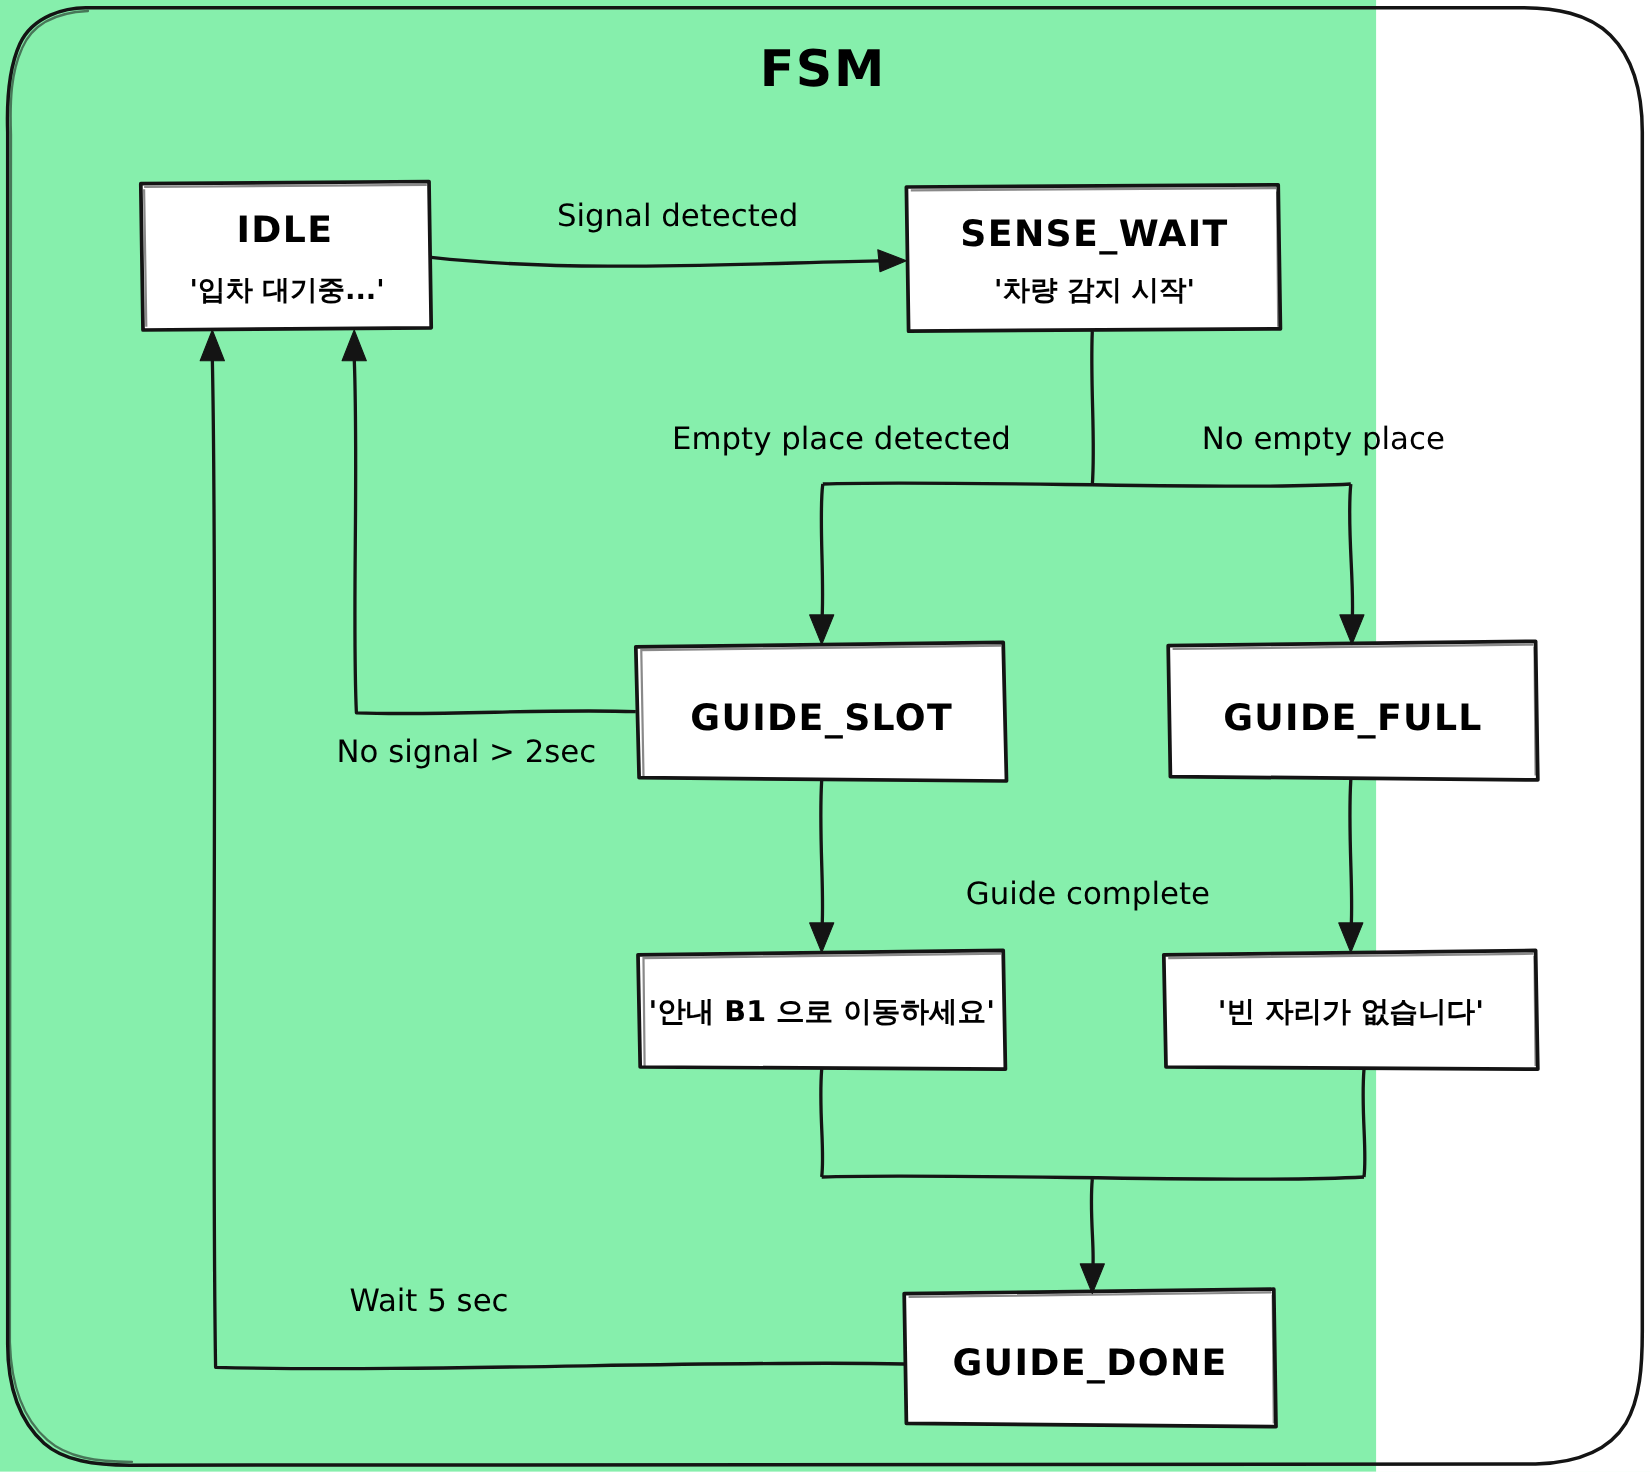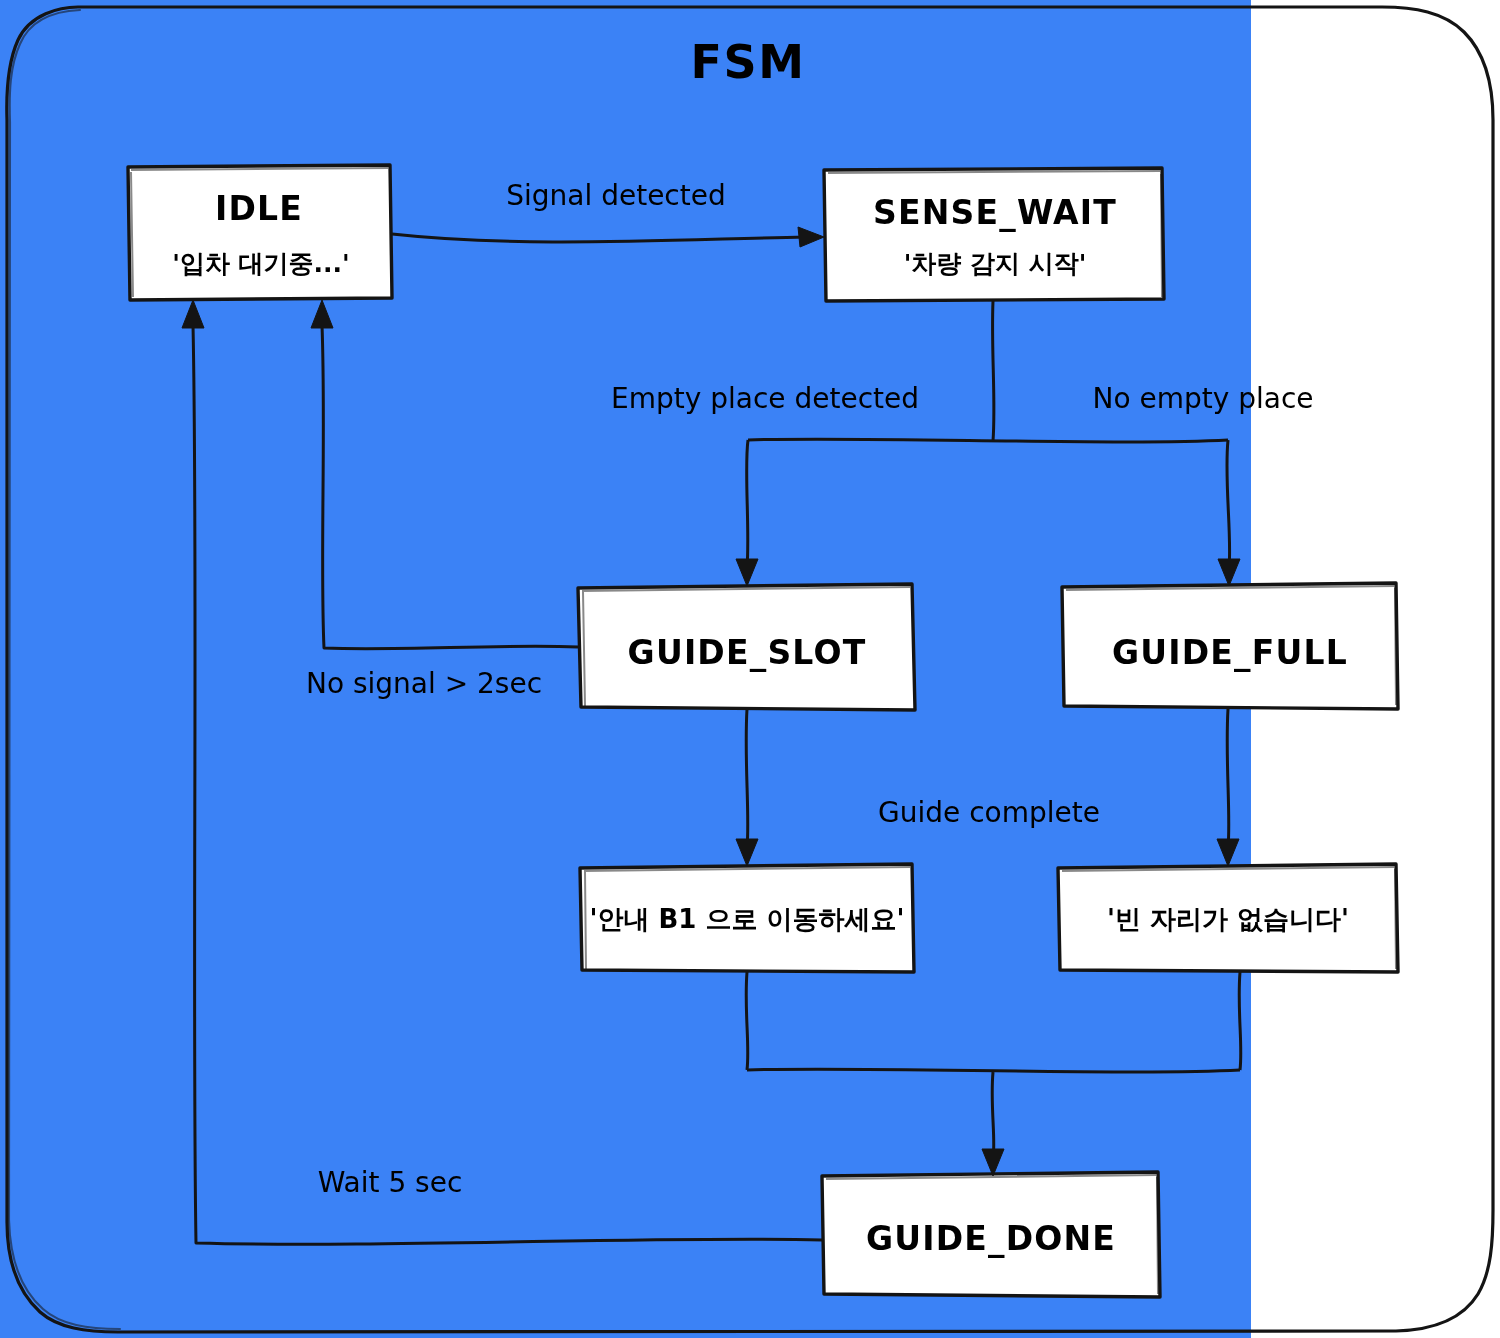--- a/index.html
+++ b/index.html
@@ -11,21 +11,21 @@
   body {
     width: 1500px;
     height: 1338px;
     font-family: "DejaVu Sans", sans-serif;
     overflow: hidden;
   }
   #diagram-root {
     position: relative;
     width: 1251px;
     height: 1338px;
-    background: #3b82f6;
+    background: #86efac;
   }
   svg#fsm-svg {
     display: block;
     width: 1500px;
     height: 1338px;
   }
   .frame-path {
     fill: none;
     stroke: #141414;
     stroke-width: 3.2;

